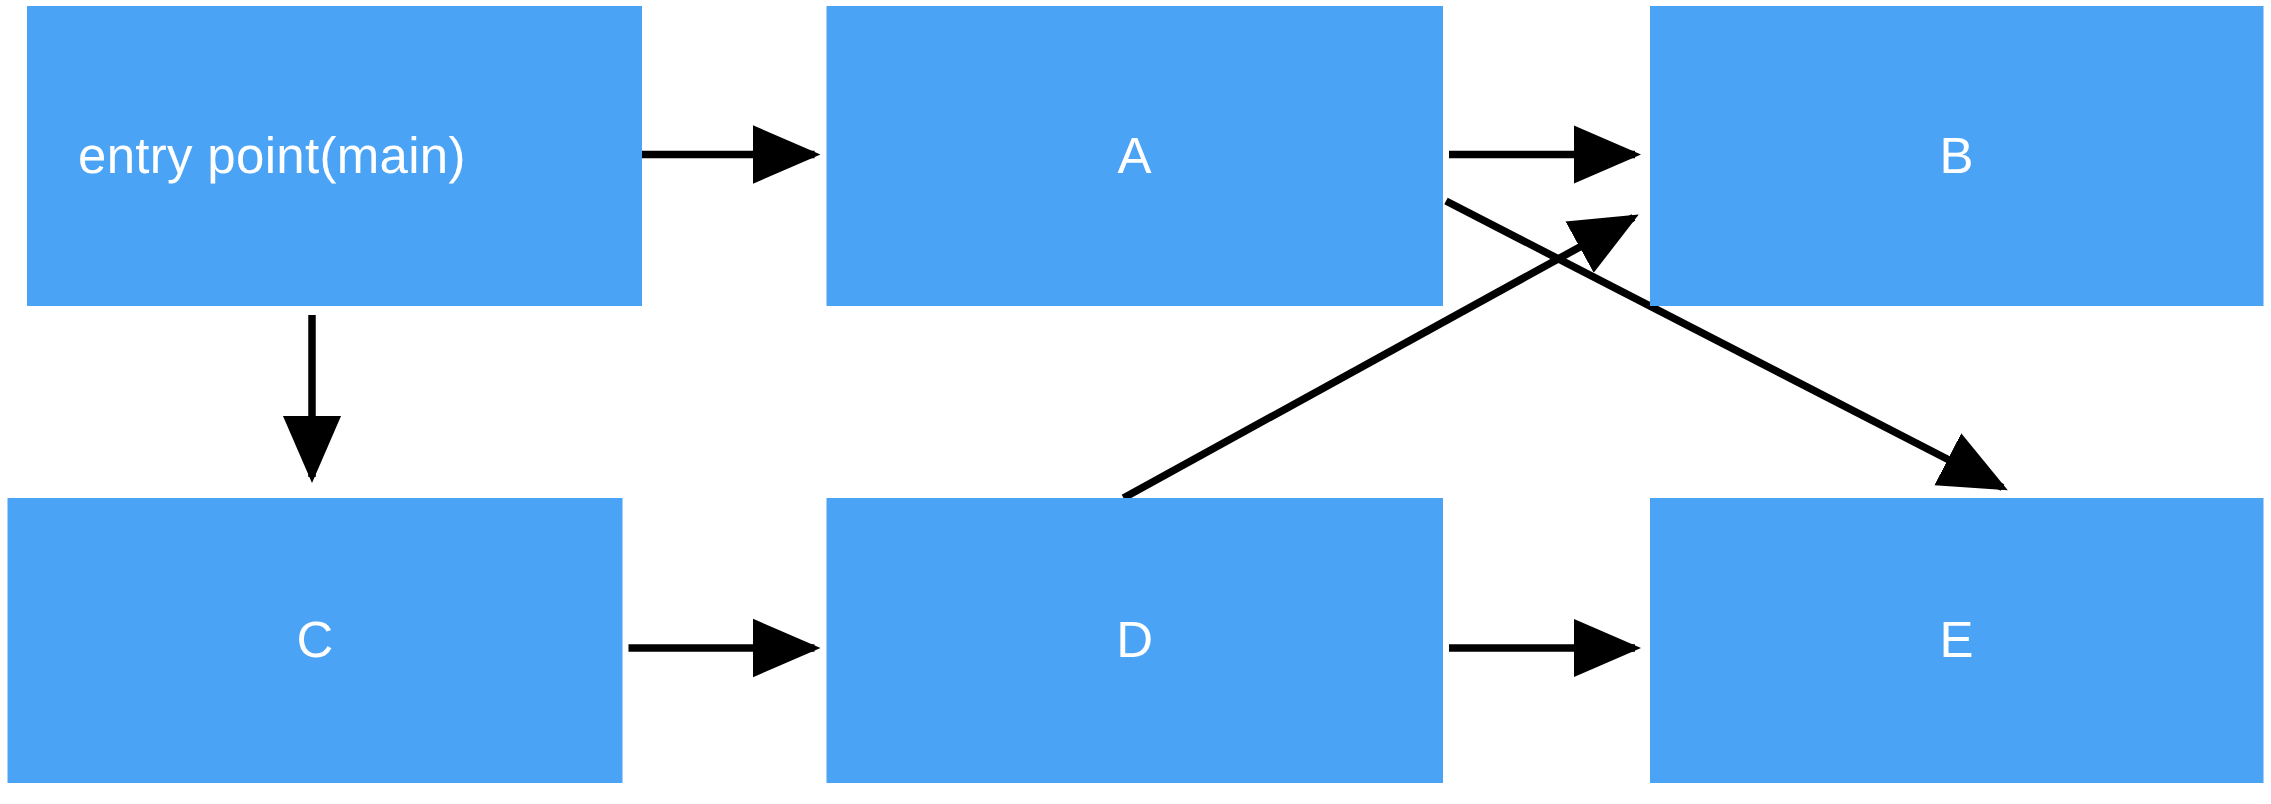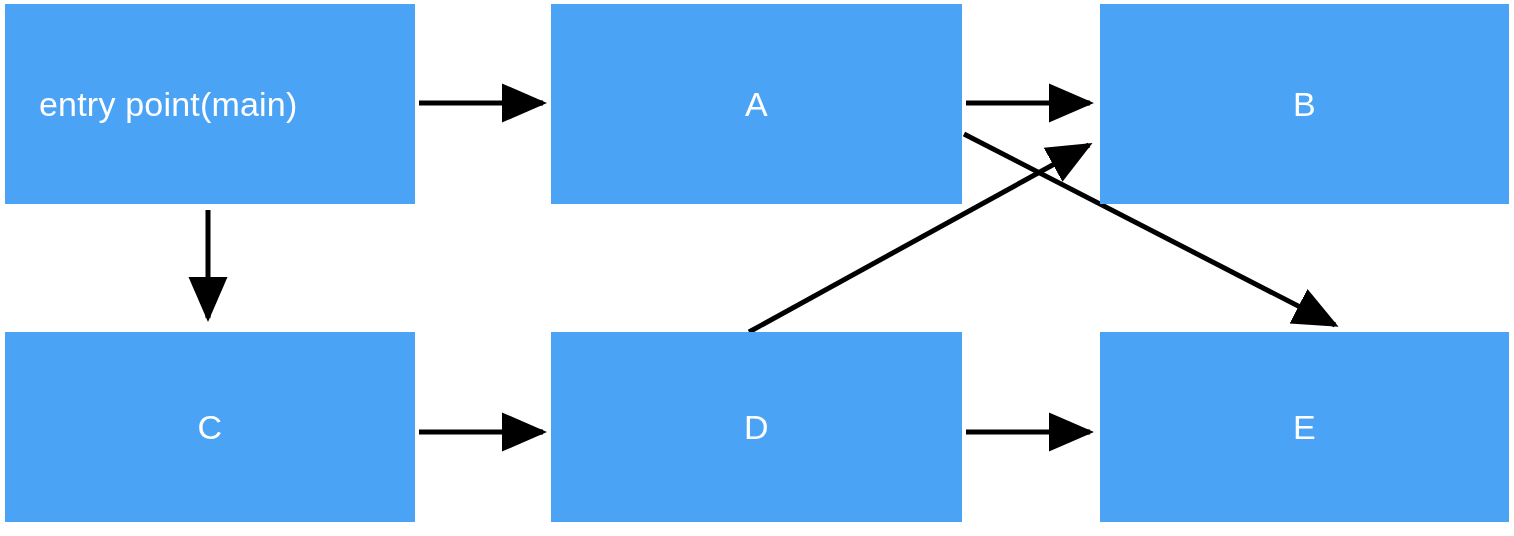--- a/index.html
+++ b/index.html
@@ -69,21 +69,21 @@
 
     <line x1="964" y1="134" x2="1335" y2="325" stroke="#000000" stroke-width="5" marker-end="url(#arrowhead)"></line>
 
     <line x1="749" y1="332" x2="1089" y2="145" stroke="#000000" stroke-width="5" marker-end="url(#arrowhead)"></line>
 
     <line x1="419" y1="432" x2="543" y2="432" stroke="#000000" stroke-width="5" marker-end="url(#arrowhead)"></line>
 
     <line x1="966" y1="432" x2="1090" y2="432" stroke="#000000" stroke-width="5" marker-end="url(#arrowhead)"></line>
   </svg>
 
-  <div class="node entry" style="left:5px; top:4px; width:410px; height:200px;">
+  <div class="node entry" style="left:18px; top:4px; width:410px; height:200px;">
     <span class="node-label">entry point(main)</span>
   </div>
 
   <div class="node" style="left:551px; top:4px; width:411px; height:200px;">
     <span class="node-label">A</span>
   </div>
 
   <div class="node" style="left:1100px; top:4px; width:409px; height:200px;">
     <span class="node-label">B</span>
   </div>

